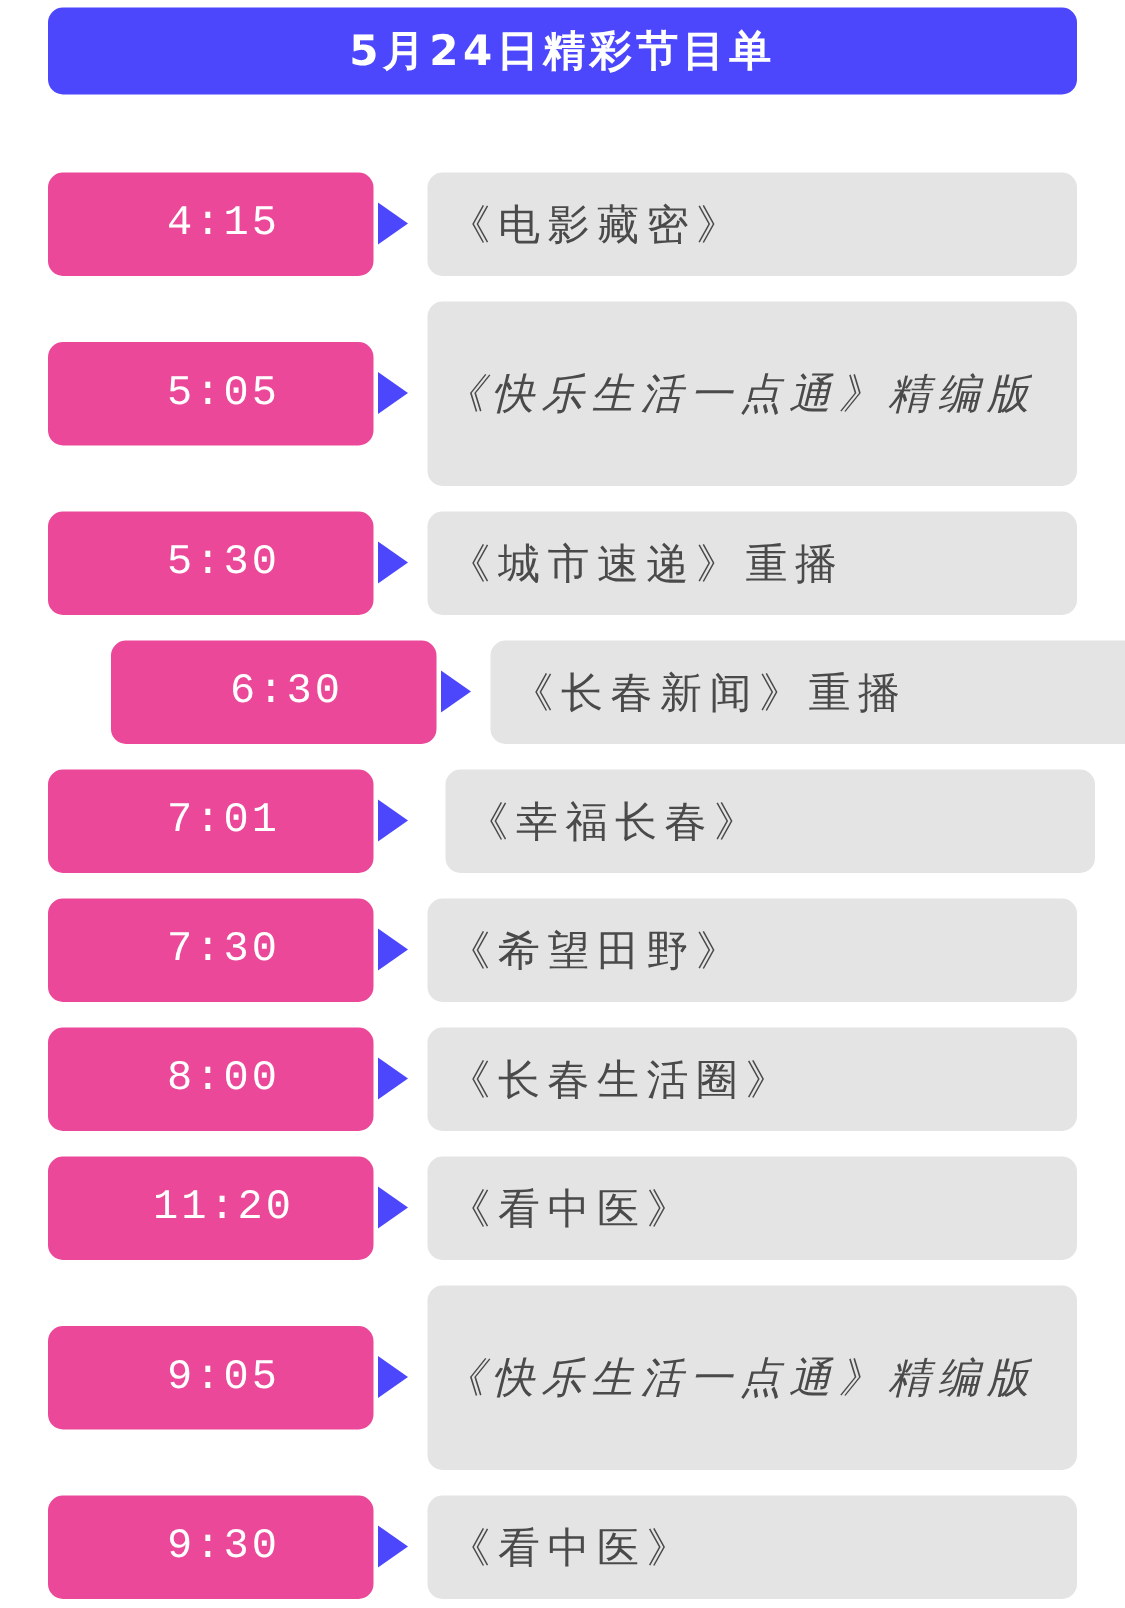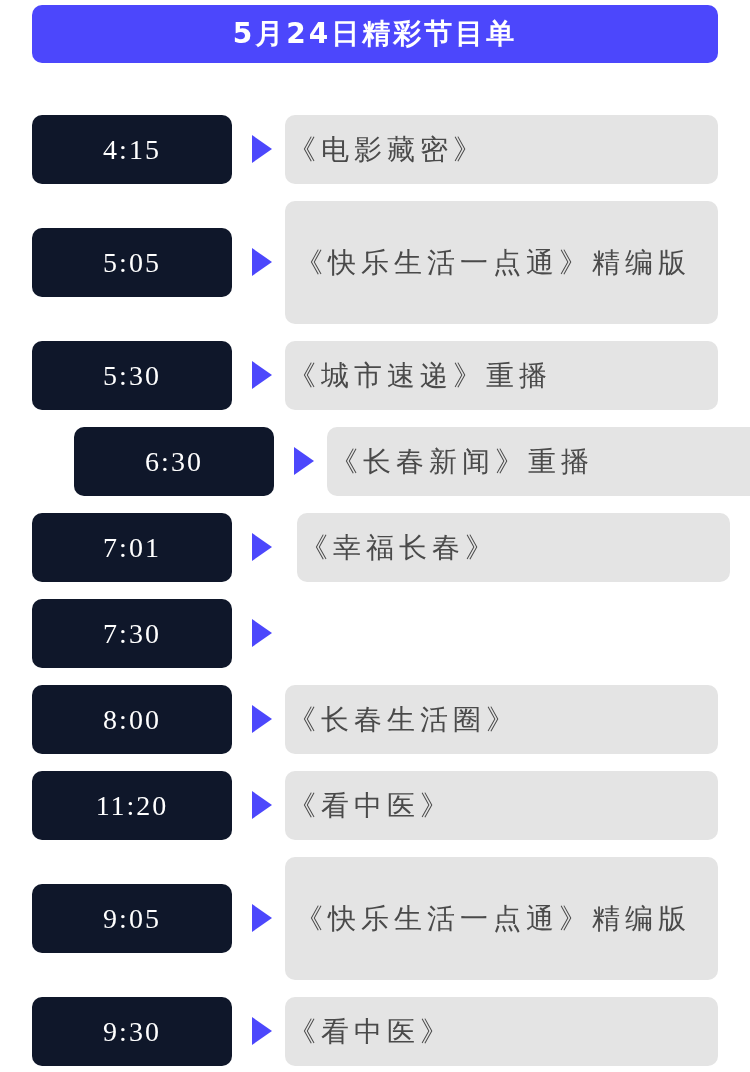--- a/index.html
+++ b/index.html
@@ -3,32 +3,32 @@
 <meta charset="utf-8">
 <style>
   html, body { margin:0; padding:0; background:#ffffff; }
   body { width:750px; height:1072px; position:relative; overflow:hidden;
          font-family: "DejaVu Sans", "Liberation Sans", sans-serif; }
   .header { position:absolute; left:32px; top:5px; width:686px; height:58px;
             background:#4c47fc; border-radius:10px; color:#fff;
             display:flex; align-items:center; justify-content:center;
             font-size:28px; font-weight:bold; letter-spacing:3px; }
   .row { position:absolute; left:32px; width:686px; }
-  .time { position:absolute; left:0; width:200px; height:69px; background:#0f172a;
+  .time { position:absolute; left:0; width:200px; height:69px; background:#ec4899;
           border-radius:10px; color:#fff; font-size:28px; letter-spacing:2px;
           display:flex; align-items:center; justify-content:center;
-          font-family: Liberation Serif, serif; }
+          font-family: Liberation Mono, monospace; padding-left: 17px; }
   .arrow { position:absolute; left:220px; width:0; height:0;
            border-top:14px solid transparent; border-bottom:14px solid transparent;
            border-left:20px solid #4c47fc; }
   .content { position:absolute; left:253px; width:433px; background:#e4e4e4;
              border-radius:10px; color:#4a4a4a; font-size:28px; letter-spacing:5px;
-             box-sizing:border-box; padding:0 3px; line-height:55px;
+             box-sizing:border-box; padding:0 14px; line-height:55px;
              display:flex; align-items:center; }
-  .content.tall { padding:3px 10px; }
+  .content.tall { padding:3px 10px;font-style:italic; }
 </style>
 </head>
 <body>
 
 <div class="header">5月24日精彩节目单</div>
 
 <div class="row" style="top:115px;height:69px;">
   <div class="time">4:15</div>
   <div class="arrow" style="top:20px;"></div>
   <div class="content" style="top:0;height:69px;">《电影藏密》</div>
@@ -54,20 +54,21 @@
 
 <div class="row" style="top:513px;height:69px;">
   <div class="time">7:01</div>
   <div class="arrow" style="top:20px;"></div>
   <div class="content" style="top:0;height:69px;margin-left:12px;">《幸福长春》</div>
 </div>
 
 <div class="row" style="top:599px;height:84px;">
   <div class="time">7:30</div>
   <div class="arrow" style="top:20px;"></div>
+  <div class="content" style="top:0;height:69px;">《希望田野》</div>
 </div>
 
 <div class="row" style="top:685px;height:69px;">
   <div class="time">8:00</div>
   <div class="arrow" style="top:20px;"></div>
   <div class="content" style="top:0;height:69px;">《长春生活圈》</div>
 </div>
 
 <div class="row" style="top:771px;height:69px;">
   <div class="time">11:20</div>

